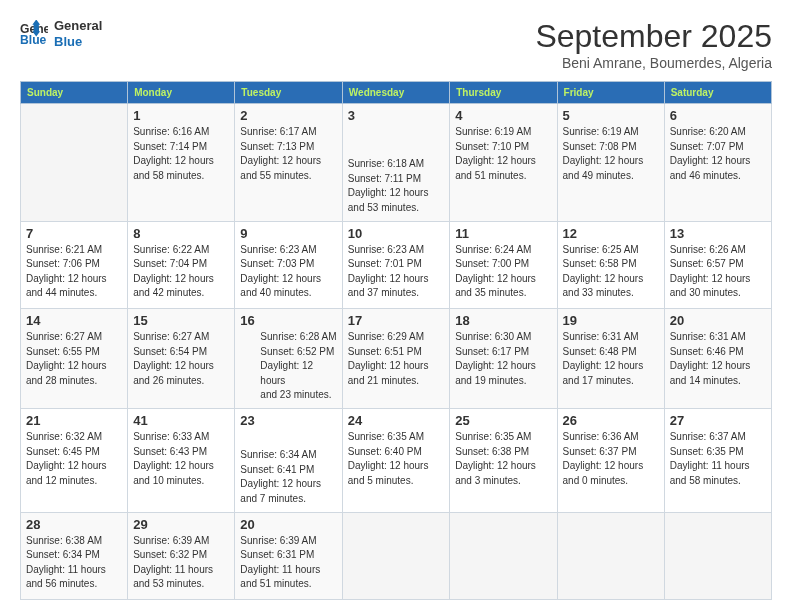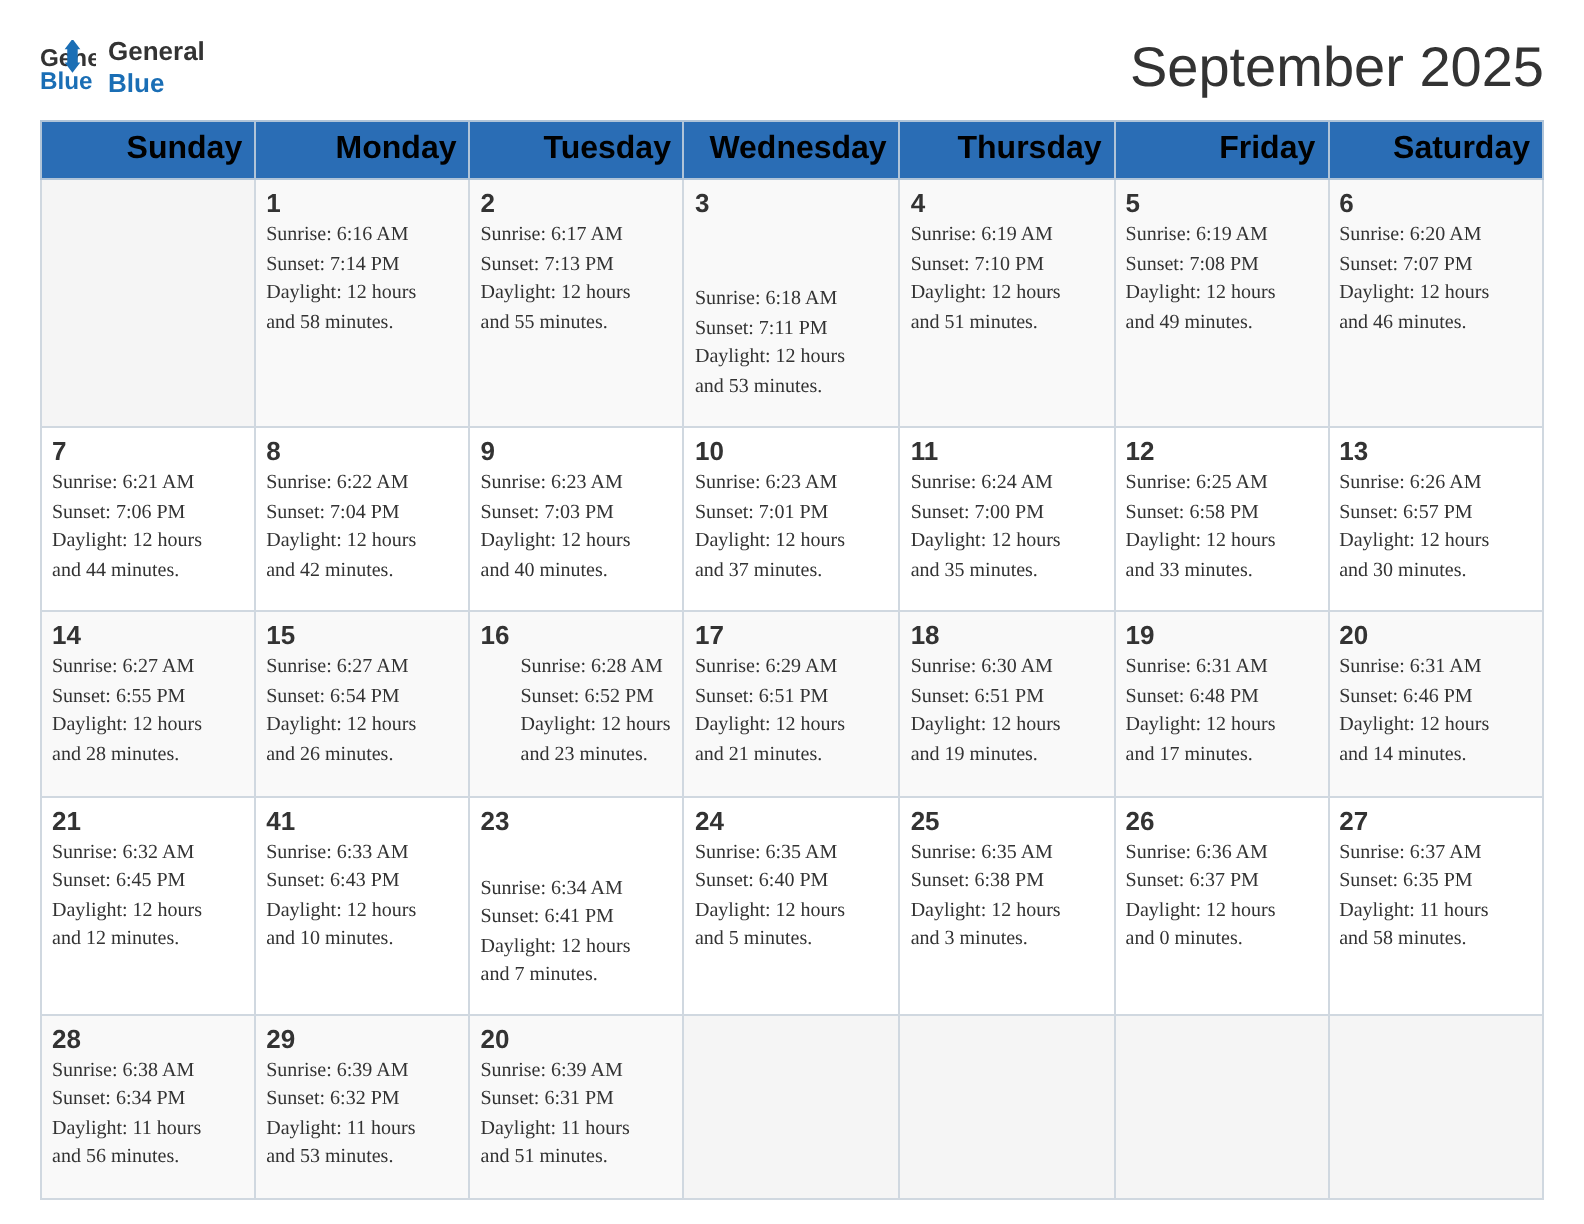--- a/index.html
+++ b/index.html
@@ -29,40 +29,40 @@
       gap: 4px;
     }
     .logo-icon {
       width: 28px;
       height: 28px;
     }
     .title-block {
       text-align: right;
     }
     .month-title {
-      font-size: 28px;
+      font-size: 32px;
       color: #333;
       font-weight: normal;
     }
     .subtitle {
       font-size: 14px;
       color: #555;
     }
     .calendar {
       width: 100%;
       border-collapse: collapse;
       flex: 1;
     }
     .calendar th {
       background: #2a6db5;
-      color: #000000;
-      font-size: 16px;
+      color: #bef264;
+      font-size: 10px;
       font-weight: bold;
       padding: 5px 6px;
-      text-align: right;
+      text-align: left;
       border: 1px solid #b0c4d8;
     }
     .calendar td {
       vertical-align: top;
       border: 1px solid #d0d8e0;
       padding: 4px 5px;
       width: 108px;
       background: #fff;
       font-size: 10.5px;
       color: #333;
@@ -78,21 +78,20 @@
       font-size: 13px;
       font-weight: bold;
       color: #333;
       display: block;
       margin-bottom: 2px;
     }
     .cell-text {
       font-size: 10px;
       color: #333;
       line-height: 1.45;
-      font-family: Liberation Serif, serif;
     }
     .empty-cell {
       background: #f5f5f5 !important;
     }
   </style>
 </head>
 <body>
 
 <div class="page">
   <div class="header">
@@ -104,20 +103,21 @@
       </svg>
       <div style="margin-left:2px;">
         <div style="font-size:13px; font-weight:bold; color:#333; line-height:1.2;">
           <span style="color:#333;">General</span><br>
           <span style="color:#1a6eb5;">Blue</span>
         </div>
       </div>
     </div>
     <div class="title-block">
       <div class="month-title">September 2025</div>
+      <div class="subtitle">Beni Amrane, Boumerdes, Algeria</div>
     </div>
   </div>
 
   <table class="calendar">
     <thead>
       <tr>
       <th>Sunday</th>
           <th>Monday</th>
           <th>Tuesday</th>
           <th>Wednesday</th>
@@ -248,21 +248,21 @@
           <td>
             <span class="day-num">17</span>
             <div class="cell-text" style="white-space: pre-line;">Sunrise: 6:29 AM
 Sunset: 6:51 PM
 Daylight: 12 hours
 and 21 minutes.</div>
           </td>
           <td>
             <span class="day-num">18</span>
             <div class="cell-text" style="white-space: pre-line;">Sunrise: 6:30 AM
-Sunset: 6:51 PM
+Sunset: 6:17 PM
 Daylight: 12 hours
 and 19 minutes.</div>
           </td>
           <td>
             <span class="day-num">19</span>
             <div class="cell-text" style="white-space: pre-line;">Sunrise: 6:31 AM
 Sunset: 6:48 PM
 Daylight: 12 hours
 and 17 minutes.</div>
           </td>

